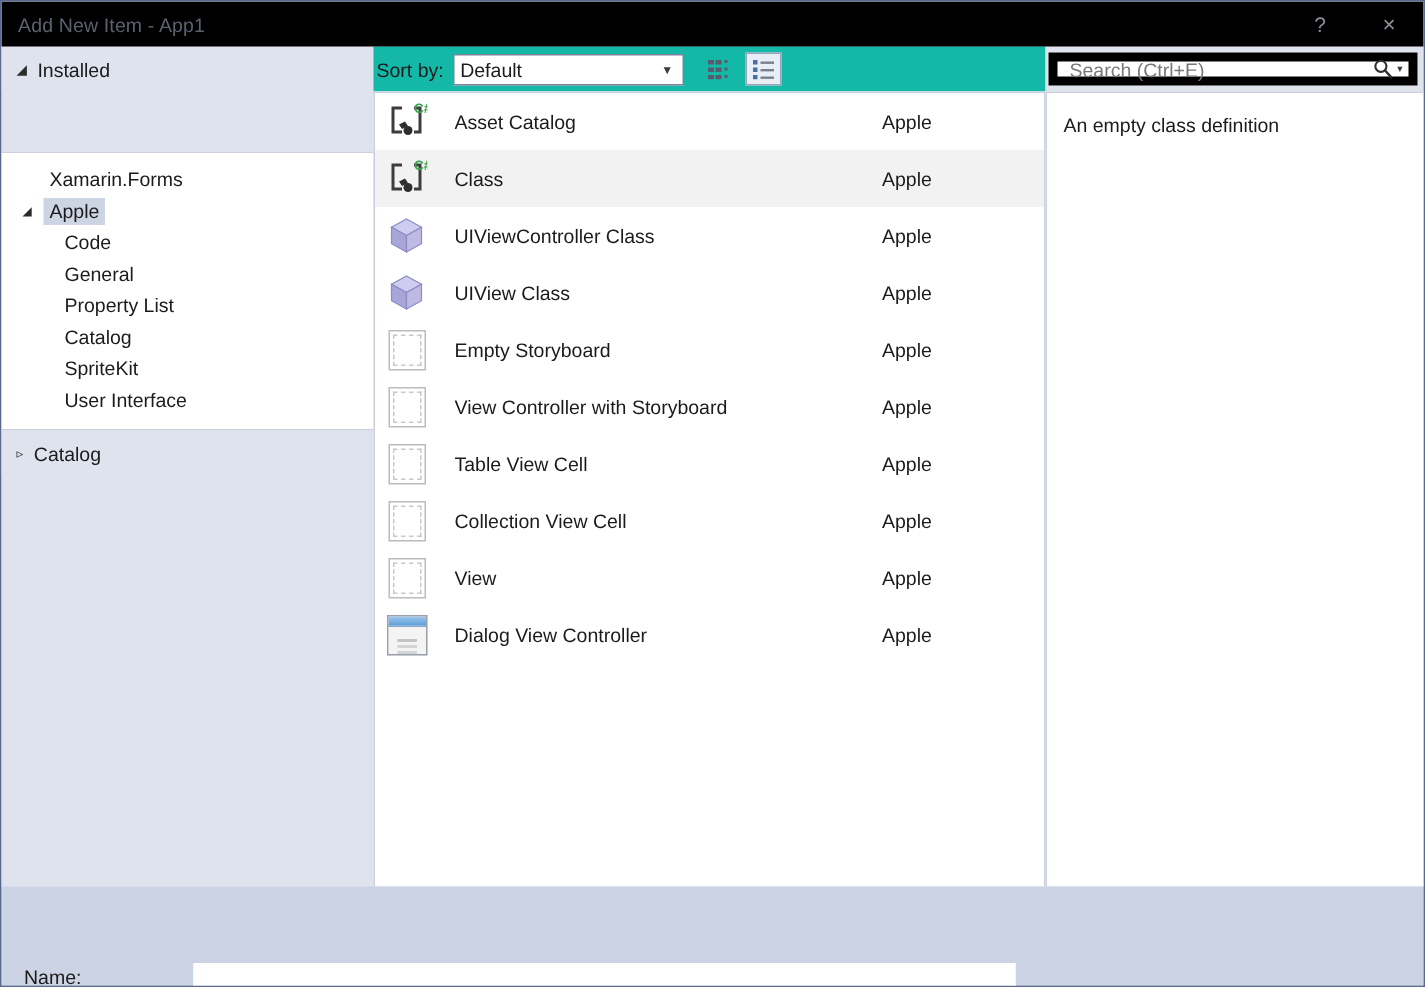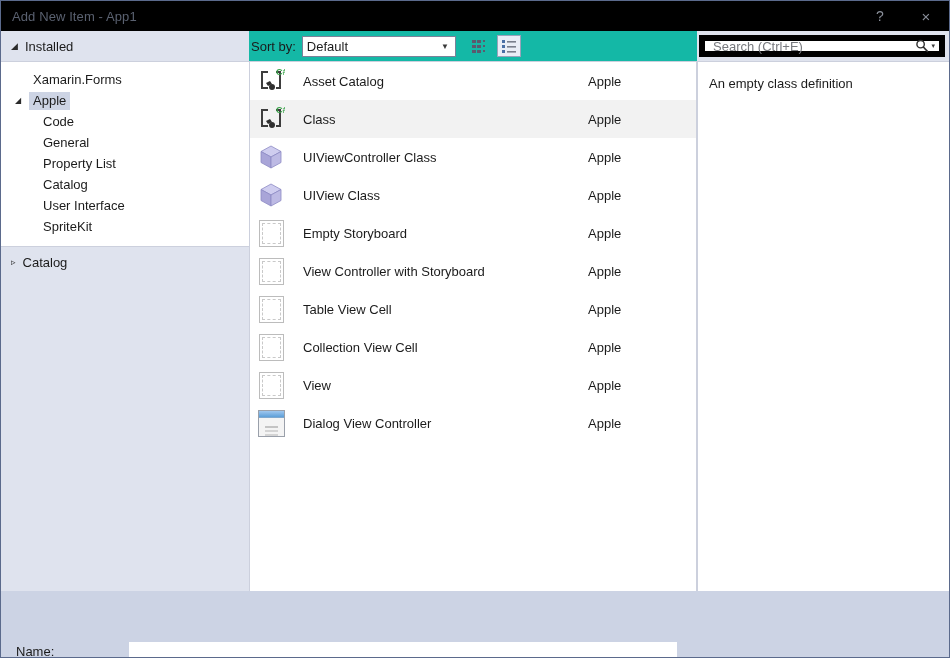--- a/index.html
+++ b/index.html
@@ -86,20 +86,21 @@
   }
   .group-header .tri { margin-right: 7px; font-size: 9px; color: #2b2b2b; line-height: 1; }
 
   .tree-panel {
     background: #ffffff;
     border: 1px solid #ccd0dd;
     border-left: 0;
     border-right: 0;
     flex: 0 0 auto;
     padding: 7px 0 9px 0;
+    margin-top: 40px;
   }
   .tree-node {
     height: 21px;
     display: flex;
     align-items: center;
     font-size: 13px;
     color: #1b1b1b;
     cursor: default;
     padding-left: 12px;
   }
@@ -414,24 +415,24 @@
         <div class="tree-node level2">
           <span class="tree-label">General</span>
         </div>
         <div class="tree-node level2">
           <span class="tree-label">Property List</span>
         </div>
         <div class="tree-node level2">
           <span class="tree-label">Catalog</span>
         </div>
         <div class="tree-node level2">
+          <span class="tree-label">SpriteKit</span>
+        </div>
+        <div class="tree-node level2">
           <span class="tree-label">User Interface</span>
-        </div>
-        <div class="tree-node level2">
-          <span class="tree-label">SpriteKit</span>
         </div>
       </div>
 
       <div class="group-header">
         <span class="tri">▹</span>
         <span>Catalog</span>
       </div>
 
       <div class="tree-spacer"></div>
     </div>

